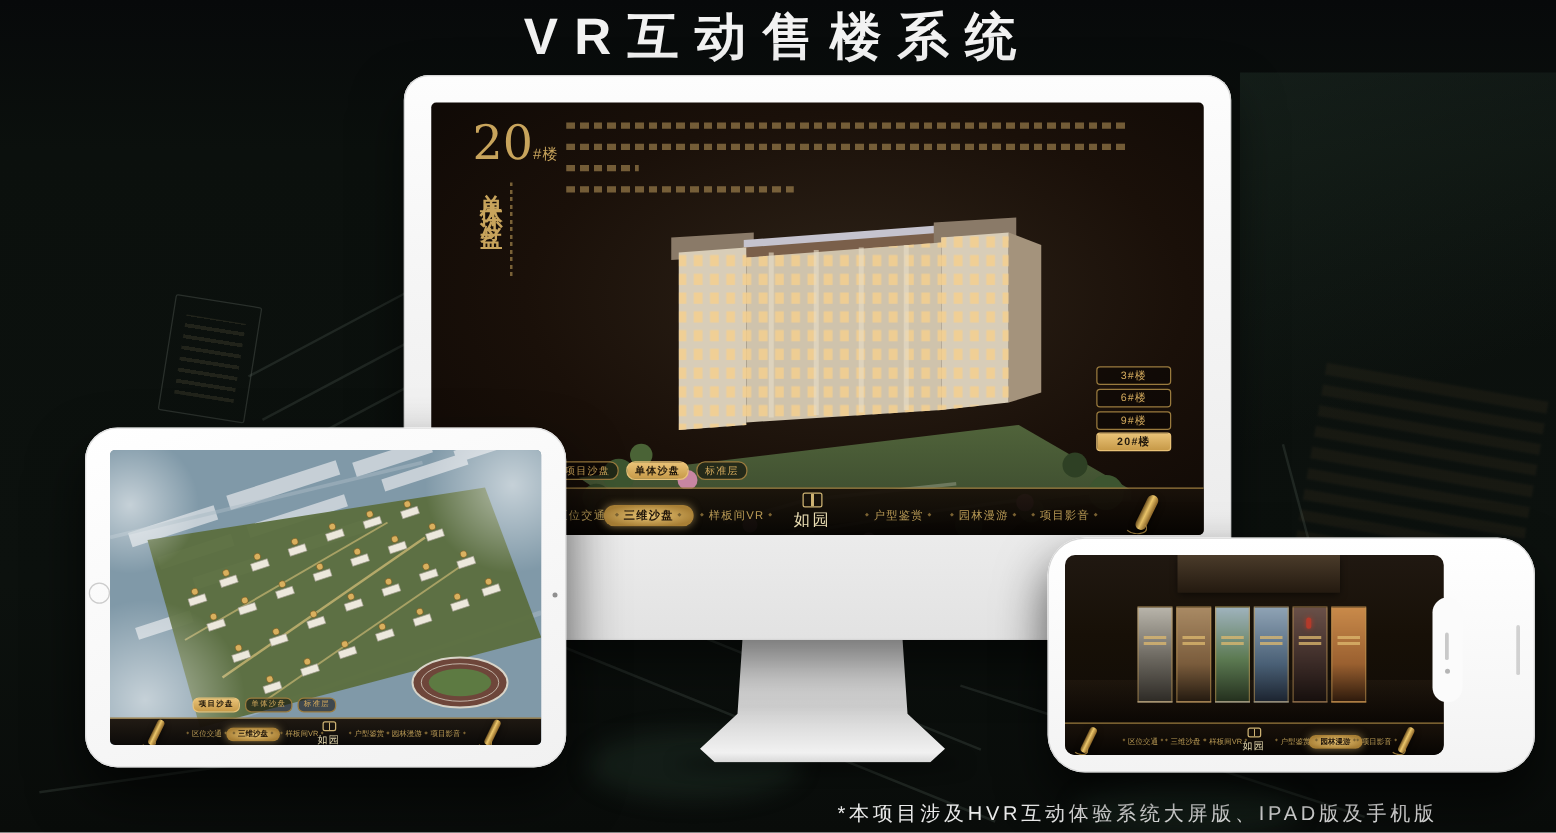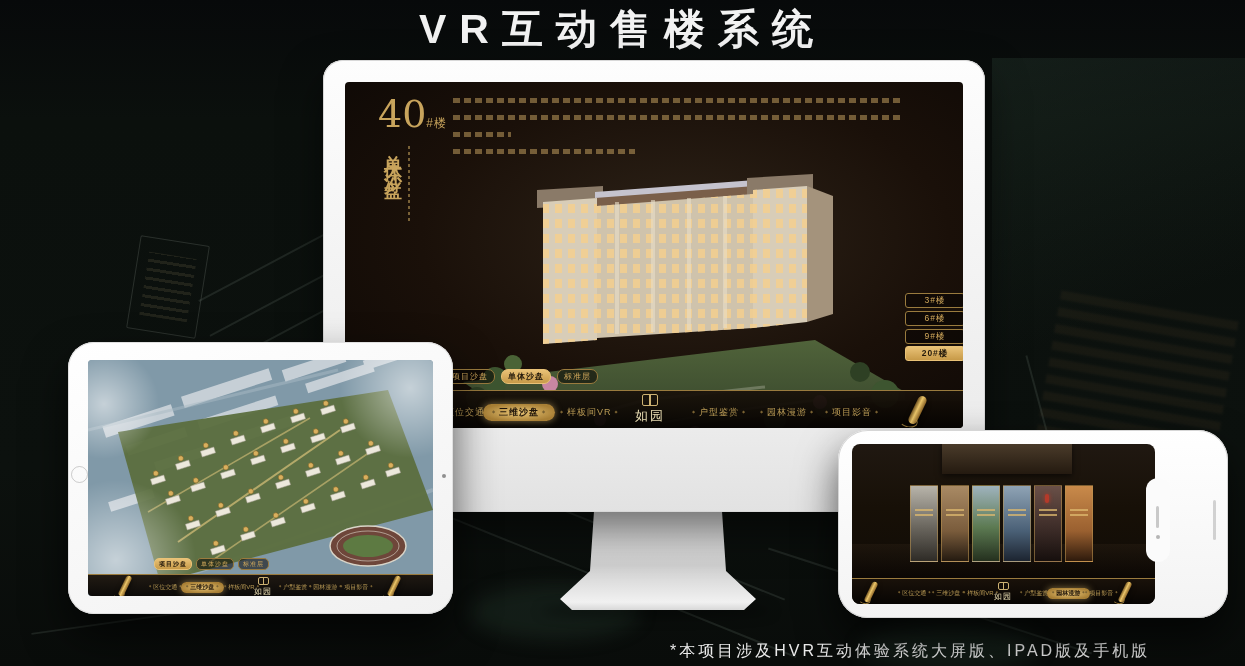--- a/index.html
+++ b/index.html
@@ -52,21 +52,21 @@
   .m-screen{position:absolute;left:22px;top:22px;width:618px;height:346px;border-radius:4px;overflow:hidden;
     background:radial-gradient(ellipse at 55% 45%,#2e2318 0%,#1a1009 55%,#0d0805 100%);}
   .m-bno{position:absolute;left:33px;top:10px;color:#c8a45c;font-family:"DejaVu Serif",serif;font-size:38px;}
   .m-bno-suffix{font-size:12px;font-family:"Liberation Sans",sans-serif;letter-spacing:1px;}
   .m-vtitle{position:absolute;left:36px;top:58px;writing-mode:vertical-rl;color:#c8a45c;
     font-size:18px;letter-spacing:9px;font-weight:700;}
   .m-ven{position:absolute;left:63px;top:64px;width:2px;height:78px;
     background:repeating-linear-gradient(180deg,rgba(200,164,92,.55) 0 3px,transparent 3px 6px);}
   .m-par{position:absolute;height:4.5px;
     background:repeating-linear-gradient(90deg,rgba(205,168,100,.5) 0 7px,transparent 7px 11px);}
-  .floor-btn{position:absolute;left:560px;width:58px;height:13px;font-size:8.5px;line-height:13px;}
+  .floor-btn{position:absolute;left:532px;width:58px;height:13px;font-size:8.5px;line-height:13px;}
   .m-subtab{height:13px;font-size:8px;line-height:13px;padding:0 6px;border-radius:7px;}
   .m-nav{top:308px;height:38px;}
   .m-nav .nav-item{top:13px;font-size:9px;letter-spacing:1px;padding:2px 6px;}
   .m-nav .nav-logo{left:281px;top:3px;width:48px;font-size:13px;}
   .m-nav .seal-icon{width:14px;height:10px;}
   
   .tablet{position:absolute;left:68px;top:342px;width:385px;height:272px;z-index:5;border-radius:26px;
     background:linear-gradient(160deg,#ffffff,#f1f1f1);
     box-shadow:0 22px 44px rgba(0,0,0,.65),inset 0 0 0 1px #e0e0e0;}
   .t-screen{position:absolute;left:20px;top:18px;width:345px;height:236px;border-radius:4px;overflow:hidden;background:#7f97a6;}
@@ -123,21 +123,21 @@
 <div class="bg-blob" style="left:860px;top:625px;width:180px;height:45px;"></div>
 
 <div class="page-title">VR互动售楼系统</div>
 
 <div class="stand-shadow"></div>
 <div class="stand"></div>
 <div class="monitor">
   <div class="m-screen">
 
     <div class="m-bno">
-      <span>40</span><span class="m-bno-suffix">#楼</span>
+      <span>20</span><span class="m-bno-suffix">#楼</span>
     </div>
     <div class="m-vtitle">单体沙盘</div>
     <div class="m-ven"></div>
 
     <div class="m-par" style="left:108px;top:16px;width:450px;"></div>
     <div class="m-par" style="left:108px;top:33px;width:450px;"></div>
     <div class="m-par" style="left:108px;top:50px;width:58px;"></div>
     <div class="m-par" style="left:108px;top:67px;width:182px;"></div>
 
     <svg width="618" height="346" viewBox="0 0 618 346" style="position:absolute;left:0;top:0;">

